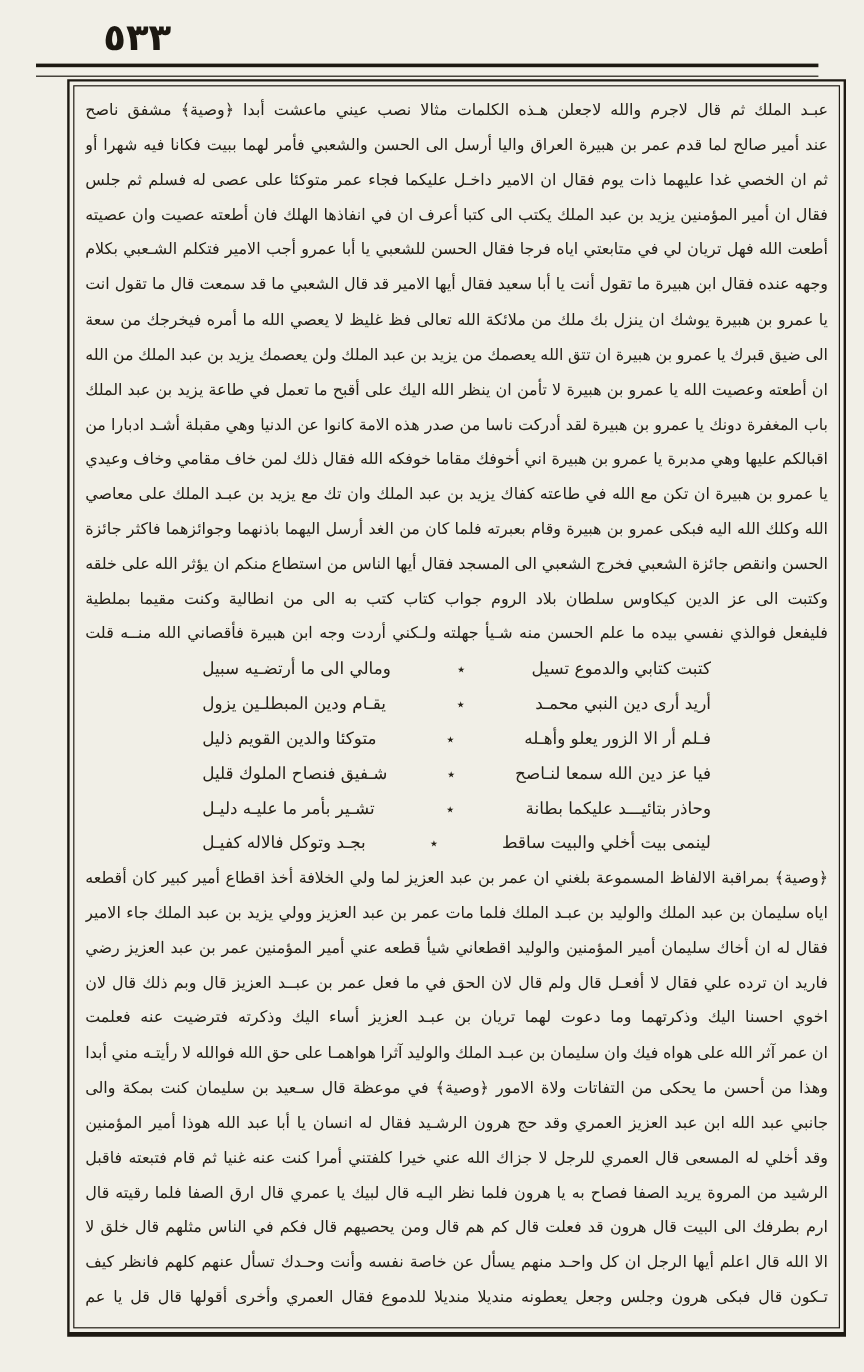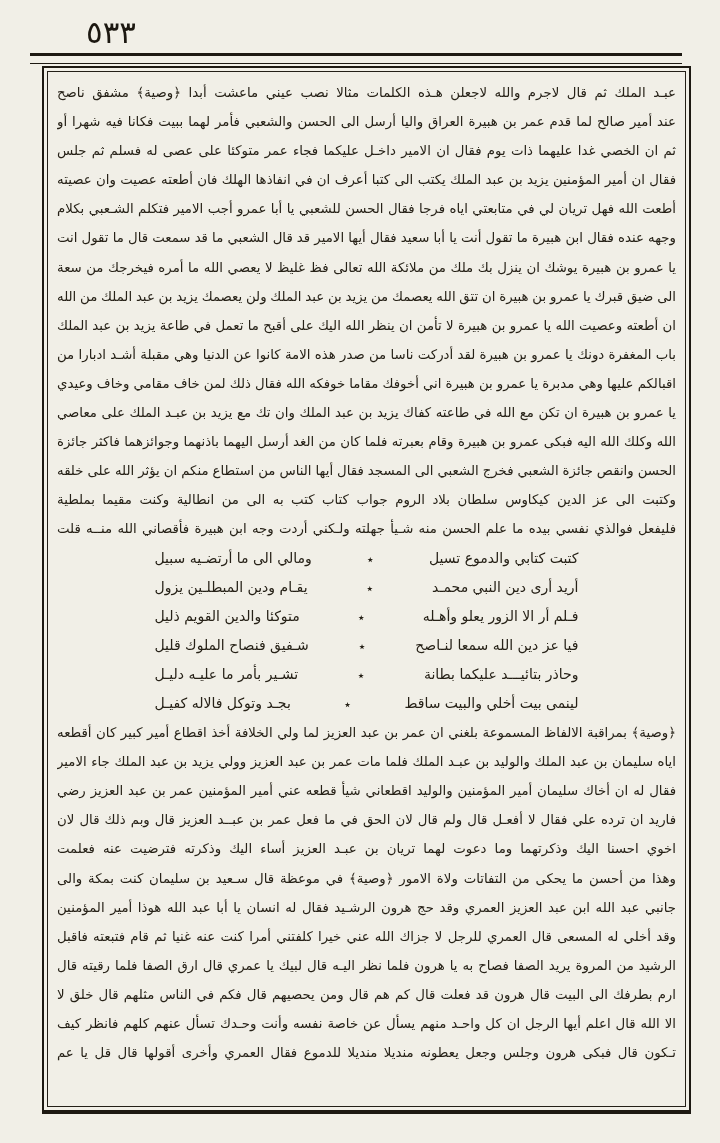--- a/index.html
+++ b/index.html
@@ -8,34 +8,34 @@
     background: #f1efe7;
     font-family: "DejaVu Sans", sans-serif;
     position: relative;
     overflow: hidden;
     color: #262117;
   }
   .page-number {
     position: absolute;
     top: 14px; left: 86px;
     font-size: 31px;
-    font-weight: normal;
+    font-weight: bold;
     color: #1c1811;
     letter-spacing: 1px;
   }
   .top-rule {
     position: absolute;
     top: 53px; left: 30px;
     width: 652px; height: 7px;
     border-top: 3px solid #1d1912;
     border-bottom: 1.5px solid #1d1912;
   }
   .frame {
     position: absolute;
-    top: 66px; left: 42px;
+    top: 66px; left: 56px;
     width: 639px; height: 1036px;
     border-style: solid;
     border-color: #1d1912;
     border-width: 2.5px 2.5px 4px 2.5px;
     padding: 3px;
     background: #f1efe7;
   }
   .frame-inner {
     width: 100%; height: 100%;
     box-sizing: border-box;
@@ -125,20 +125,21 @@
           <span class="sep">٭</span>
           <span>بجـد وتوكل فالاله كفيـل</span>
         </div>
       </div>
     <div id="para2">
         <div class="line">﴿وصية﴾ بمراقبة الالفاظ المسموعة بلغني ان عمر بن عبد العزيز لما ولي الخلافة أخذ اقطاع أمير كبير كان أقطعه</div>
         <div class="line">اياه سليمان بن عبد الملك والوليد بن عبـد الملك فلما مات عمر بن عبد العزيز وولي يزيد بن عبد الملك جاء الامير اليه</div>
         <div class="line">فقال له ان أخاك سليمان أمير المؤمنين والوليد اقطعاني شيأ قطعه عني أمير المؤمنين عمر بن عبد العزيز رضي الله عنــه</div>
         <div class="line">فاريد ان ترده علي فقال لا أفعـل قال ولم قال لان الحق في ما فعل عمر بن عبــد العزيز قال وبم ذلك قال لان</div>
         <div class="line">اخوي احسنا اليك وذكرتهما وما دعوت لهما تريان بن عبـد العزيز أساء اليك وذكرته فترضيت عنه فعلمت</div>
+        <div class="line">ان عمر آثر الله على هواه فيك وان سليمان بن عبـد الملك والوليد آثرا هواهمـا على حق الله فوالله لا رأيتـه مني أبدا</div>
         <div class="line">وهذا من أحسن ما يحكى من التفاتات ولاة الامور ﴿وصية﴾ في موعظة قال سـعيد بن سليمان كنت بمكة والى</div>
         <div class="line">جانبي عبد الله ابن عبد العزيز العمري وقد حج هرون الرشـيد فقال له انسان يا أبا عبد الله هوذا أمير المؤمنين يسعى</div>
         <div class="line">وقد أخلي له المسعى قال العمري للرجل لا جزاك الله عني خيرا كلفتني أمرا كنت عنه غنيا ثم قام فتبعته فاقبل هرون</div>
         <div class="line">الرشيد من المروة يريد الصفا فصاح به يا هرون فلما نظر اليـه قال لبيك يا عمري قال ارق الصفا فلما رقيته قال</div>
         <div class="line">ارم بطرفك الى البيت قال هرون قد فعلت قال كم هم قال ومن يحصيهم قال فكم في الناس مثلهم قال خلق لا يحصيهم</div>
         <div class="line">الا الله قال اعلم أيها الرجل ان كل واحـد منهم يسأل عن خاصة نفسه وأنت وحـدك تسأل عنهم كلهم فانظر كيف</div>
         <div class="line">تـكون قال فبكى هرون وجلس وجعل يعطونه منديلا منديلا للدموع فقال العمري وأخرى أقولها قال قل يا عم</div>
       </div>
   </div>
 </div>

